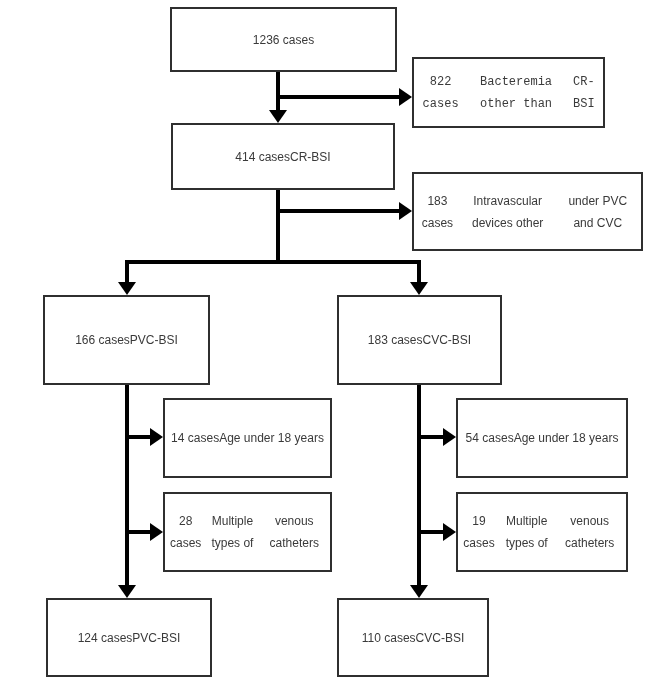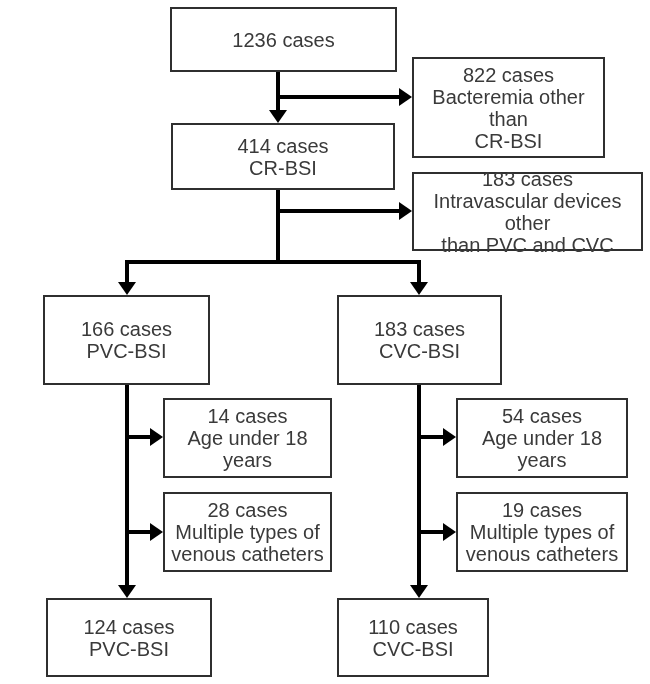--- a/index.html
+++ b/index.html
@@ -14,26 +14,25 @@
     background: var(--bg, #ffffff);
     font-family: "Liberation Sans", "DejaVu Sans", sans-serif;
     overflow: hidden;
   }
   .node {
     position: absolute;
     box-sizing: border-box;
     border: 2px solid var(--box-border, #2f2f2f);
     background: #ffffff;
     display: flex;
-    flex-direction: column;
     justify-content: center;
     align-items: center;
     text-align: center;
     color: var(--text, #3a3a3a);
-    font-size: 20px;
+    font-size: 12px;
     line-height: 22px;
     padding: 2px 4px;
   }
   .vline, .hline {
     position: absolute;
     background: var(--arrow, #000000);
   }
   .vline { width: 4px; }
   .hline { height: 4px; }
   .arr-down {
@@ -46,21 +45,21 @@
   .arr-right {
     position: absolute;
     width: 0; height: 0;
     border-top: 9px solid transparent;
     border-bottom: 9px solid transparent;
     border-left: 13px solid var(--arrow, #000000);
   }
 
   
   #n-bacteremia        { left: 170px; top: 7px;   width: 227px; height: 65px; }
-  #n-excl-bacteremia   { left: 412px; top: 57px;  width: 193px; height: 101px; }
+  #n-excl-bacteremia   { left: 412px; top: 57px;  width: 193px; height: 71px; font-family: Liberation Mono, monospace; }
   #n-crbsi             { left: 171px; top: 123px; width: 224px; height: 67px; }
   #n-excl-devices      { left: 412px; top: 172px; width: 231px; height: 79px; }
   #n-pvc166            { left: 43px;  top: 295px; width: 167px; height: 90px; }
   #n-cvc183            { left: 337px; top: 295px; width: 165px; height: 90px; }
   #n-pvc-age           { left: 163px; top: 398px; width: 169px; height: 80px; }
   #n-pvc-multi         { left: 163px; top: 492px; width: 169px; height: 80px; }
   #n-cvc-age           { left: 456px; top: 398px; width: 172px; height: 80px; }
   #n-cvc-multi         { left: 456px; top: 492px; width: 172px; height: 80px; align-items: center; }
   #n-pvc124            { left: 46px;  top: 598px; width: 166px; height: 79px; }
   #n-cvc110            { left: 337px; top: 598px; width: 152px; height: 79px; }
@@ -136,21 +135,21 @@
   </div>
 
   <div class="node" id="n-crbsi">
     <div>414 cases</div>
     <div>CR-BSI</div>
   </div>
 
   <div class="node" id="n-excl-devices">
     <div>183 cases</div>
     <div>Intravascular devices other</div>
-    <div>than PVC and CVC</div>
+    <div>under PVC and CVC</div>
   </div>
 
   <div class="node" id="n-pvc166">
     <div>166 cases</div>
     <div>PVC-BSI</div>
   </div>
 
   <div class="node" id="n-cvc183">
     <div>183 cases</div>
     <div>CVC-BSI</div>

